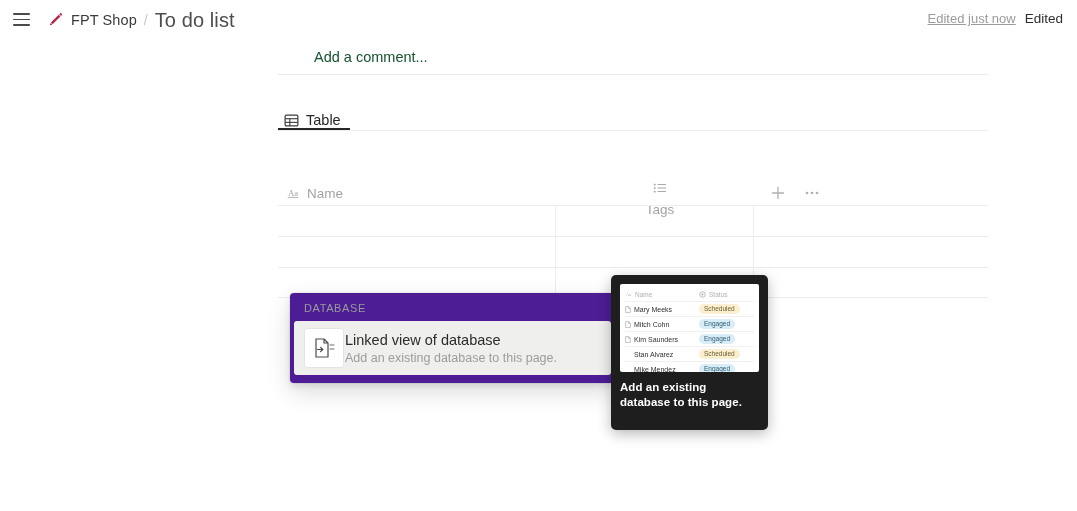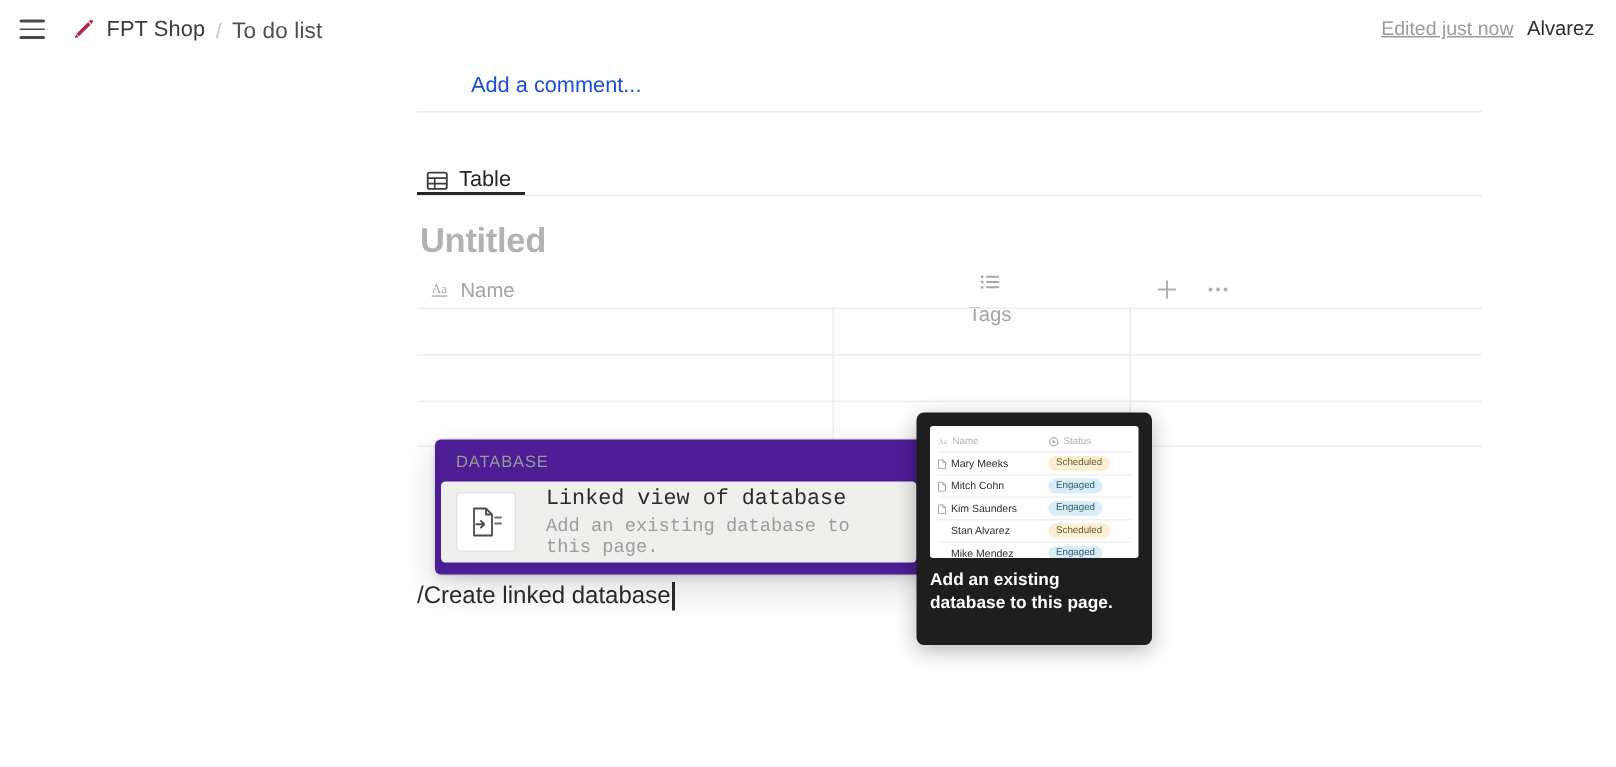--- a/index.html
+++ b/index.html
@@ -24,35 +24,35 @@
   }
   .hamburger i { display:block; height:1.7px; width:100%; background:#4a4a4a; border-radius:1px; }
 
   .breadcrumb {
     position:absolute; left:46px; top:10px;
     display:flex; align-items:center; height:20px; font-size:14.5px;
   }
   .pencil-ic { width:18px; height:18px; margin-right:7px; flex:none; }
   .crumb-a { color:#3b3b3b; font-size:14.5px; letter-spacing:.1px; cursor:pointer; }
   .crumb-sep { color:#c6c6c6; font-size:14px; margin:0 7px; }
-  .crumb-b { color:#4d4d4d; font-size:15px; letter-spacing:.1px; cursor:pointer; }
+  .crumb-b { color:#4d4d4d; font-size:20px; letter-spacing:.1px; cursor:pointer; }
 
   .top-right {
     position:absolute; right:14px; top:11px;
     display:flex; align-items:center; gap:9px; font-size:13px;
   }
   .edited { color:#9b9b9b; font-size:13px;text-decoration:underline; }
   .outline { color:#2f2f2f; font-size:13.5px; cursor:pointer; }
 
   
   .comment-row {
     position:absolute; left:278px; top:40px; width:710px; height:33px;
     display:flex; align-items:center;
   }
-  .comment-ph { color:#1d4ed8; font-size:14.5px; padding-left:36px; }
+  .comment-ph { color:#14532d; font-size:14.5px; padding-left:36px; }
   .divider {
     position:absolute; left:278px; top:74px; width:710px; height:1px;
     background:#ececec;
   }
 
   
   .tabs { position:absolute; left:278px; top:100px; width:710px; height:31px; }
   .tab {
     display:inline-flex; align-items:flex-end; gap:7px;
     height:30px; padding:0 9px 0 6px; cursor:pointer;
@@ -106,23 +106,23 @@
     position:absolute; left:290px; top:293px; width:325px; height:90px;
     background:#4c1d95; border-radius:4px;
     box-shadow: 0 0 0 1px rgba(15,15,15,.05), 0 3px 6px rgba(15,15,15,.10), 0 9px 24px rgba(15,15,15,.14);
     padding:9px 0 0 0; overflow:hidden;
   }
   .cmd-section {
     font-size:11px; color:#9a9a9a; letter-spacing:.6px;
     padding:0 0 7px 14px; font-weight:400;
   }
   .cmd-item {
-    display:flex; align-items:center; gap:20px;
+    display:flex; align-items:center; gap:1px;
     height:54px; margin:0 4px; padding:4px 10px;
-    background:#efefee; border-radius:3px; cursor:pointer;font-family:Liberation Mono, monospace;
+    background:#efefee; border-radius:3px; cursor:pointer;
   }
   .cmd-ic-box {
     width:40px; height:40px; flex:none; background:#fff;
     border:1px solid #e4e4e4; border-radius:3px;
     display:flex; align-items:center; justify-content:center;
   }
   .cmd-texts { display:flex; flex-direction:column; gap:3px; }
   .cmd-title { font-size:14.5px; color:#2b2b2b; }
   .cmd-sub { font-size:12.5px; color:#9c9c9c; }
 
@@ -174,21 +174,21 @@
         <path d="M14.1 4.2l1.9 1.9-8.6 8.6-1.9-1.9 8.6-8.6z" fill="#b02847"></path>
         <path d="M5.2 13.2l1.9 1.9-2.7.8.8-2.7z" fill="#8e1f38"></path>
       </svg>
       <span class="crumb-a">FPT Shop</span>
       <span class="crumb-sep">/</span>
       <span class="crumb-b">To do list</span>
     </div>
 
     <div class="top-right">
       <span class="edited">Edited just now</span>
-      <span class="outline">Alvarez</span>
+      <span class="outline">Edited</span>
     </div>
   </div>
 
   <div class="comment-row">
     <span class="comment-ph">Add a comment...</span>
   </div>
   <div class="divider"></div>
 
   <div class="tabs">
     <div class="tab">
@@ -196,21 +196,20 @@
         <rect x="1.2" y="2.2" width="13.6" height="11.6" rx="1.4" fill="none" stroke="#3d3d3d" stroke-width="1.3"></rect>
         <line x1="1.2" y1="6.1" x2="14.8" y2="6.1" stroke="#3d3d3d" stroke-width="1.2"></line>
         <line x1="1.2" y1="10" x2="14.8" y2="10" stroke="#3d3d3d" stroke-width="1.2"></line>
         <line x1="6.2" y1="6.1" x2="6.2" y2="13.8" stroke="#3d3d3d" stroke-width="1.2"></line>
       </svg>
       <span class="tab-label">Table</span>
     </div>
   </div>
   <div class="tab-underline"></div>
 
-  <div class="db-title">Untitled</div>
 
   <div class="tbl">
 
     <div class="tbl-head">
       <div class="th th-name">
         <svg class="hicon" viewBox="0 0 16 16">
           <text x="8" y="11" font-family="Liberation Serif, serif" font-size="10" fill="#a8a8a8" text-anchor="middle">Aa</text>
           <line x1="2" y1="13" x2="14" y2="13" stroke="#a8a8a8" stroke-width="1"></line>
         </svg>
         <span>Name</span>
@@ -248,24 +247,20 @@
       <div class="trow"></div>
       <div class="trow"></div>
     </div>
 
     <div class="vlines">
       <div class="vline vline-1" style="height:93px;"></div>
       <div class="vline vline-2" style="height:93px;"></div>
     </div>
   </div>
 
-  <div class="slash-line">
-    <span>/Create linked database</span>
-      <span class="caret"></span>
-  </div>
 
   <div class="cmd-menu">
     <div class="cmd-section">DATABASE</div>
     <div class="cmd-item">
       <div class="cmd-ic-box">
         <svg width="26" height="26" viewBox="0 0 26 26">
           <path d="M5 4h8l4 4v14H5z" fill="#fff" stroke="#4a4a4a" stroke-width="1.2" stroke-linejoin="round"></path>
           <path d="M13 4v4h4" fill="none" stroke="#4a4a4a" stroke-width="1.2" stroke-linejoin="round"></path>
           <path d="M6.5 14.5h5" stroke="#4a4a4a" stroke-width="1.2" stroke-linecap="round"></path>
           <path d="M9.6 12.3l2.2 2.2-2.2 2.2" fill="none" stroke="#4a4a4a" stroke-width="1.2" stroke-linecap="round" stroke-linejoin="round"></path>

